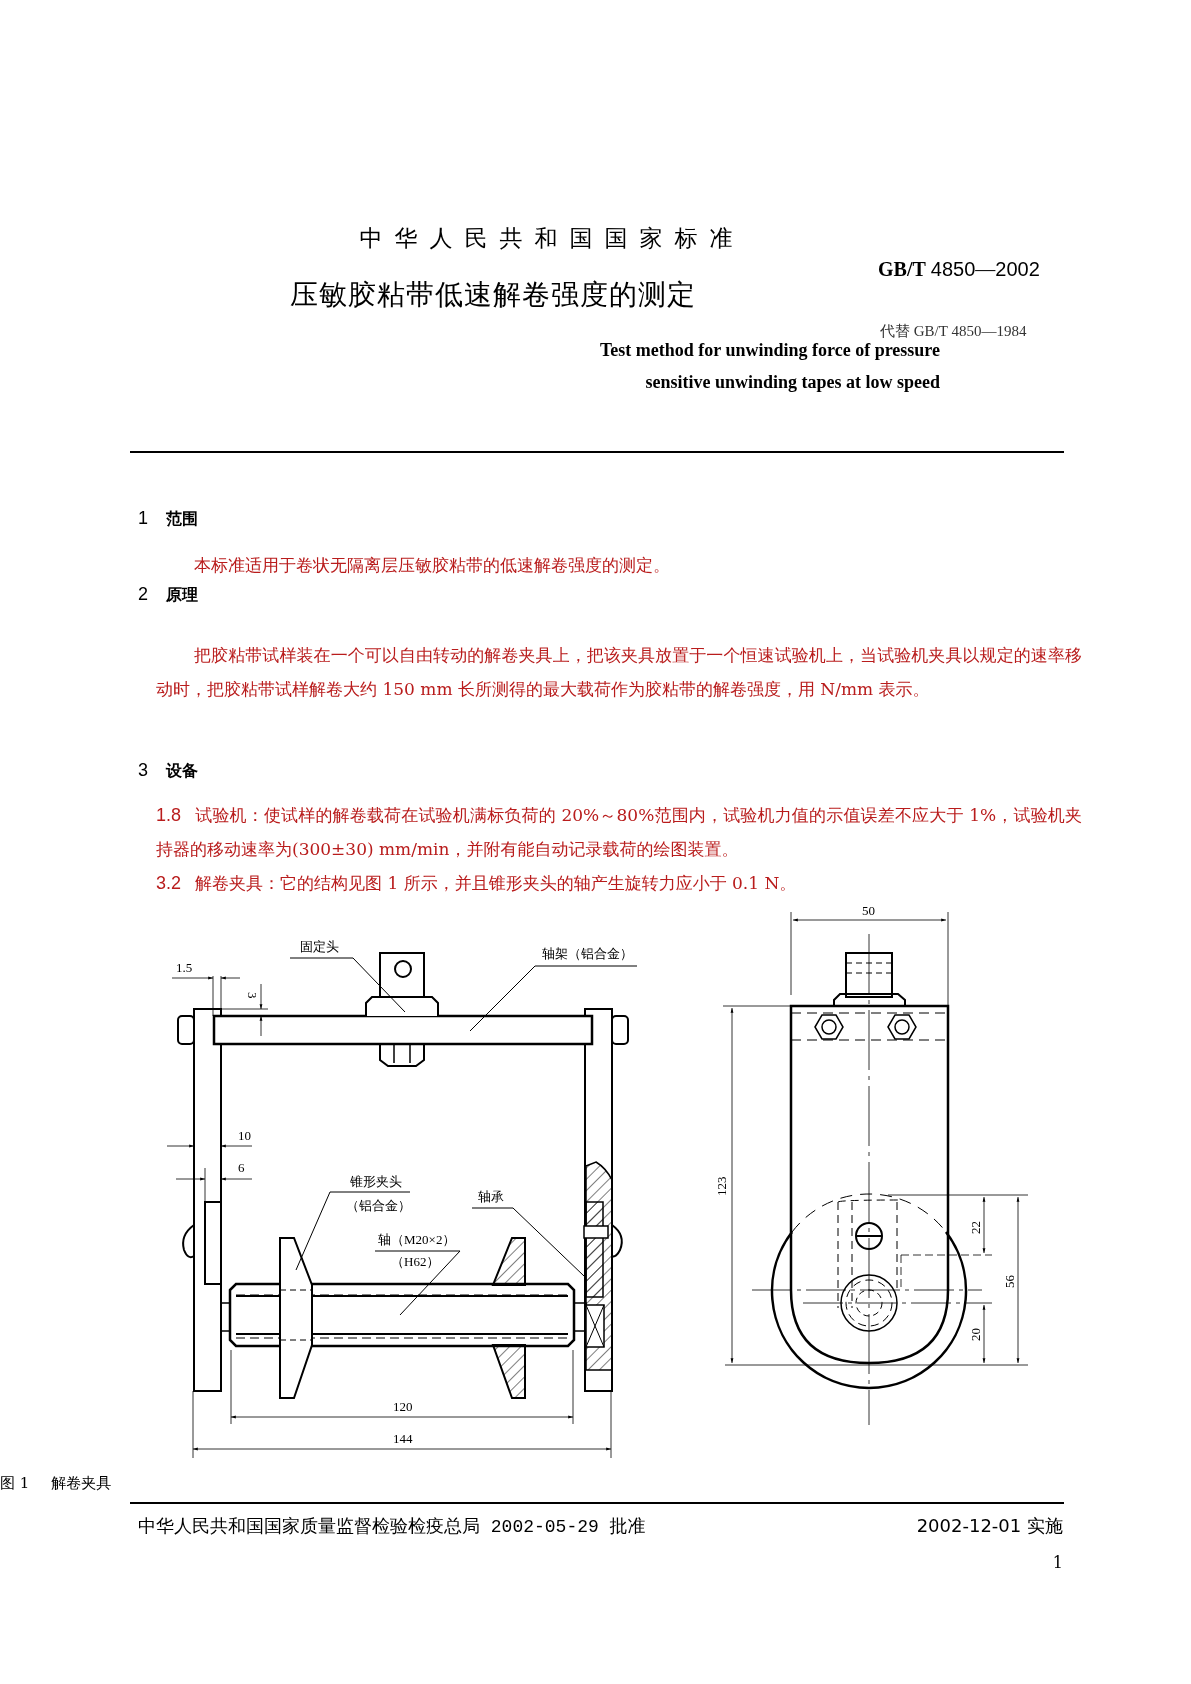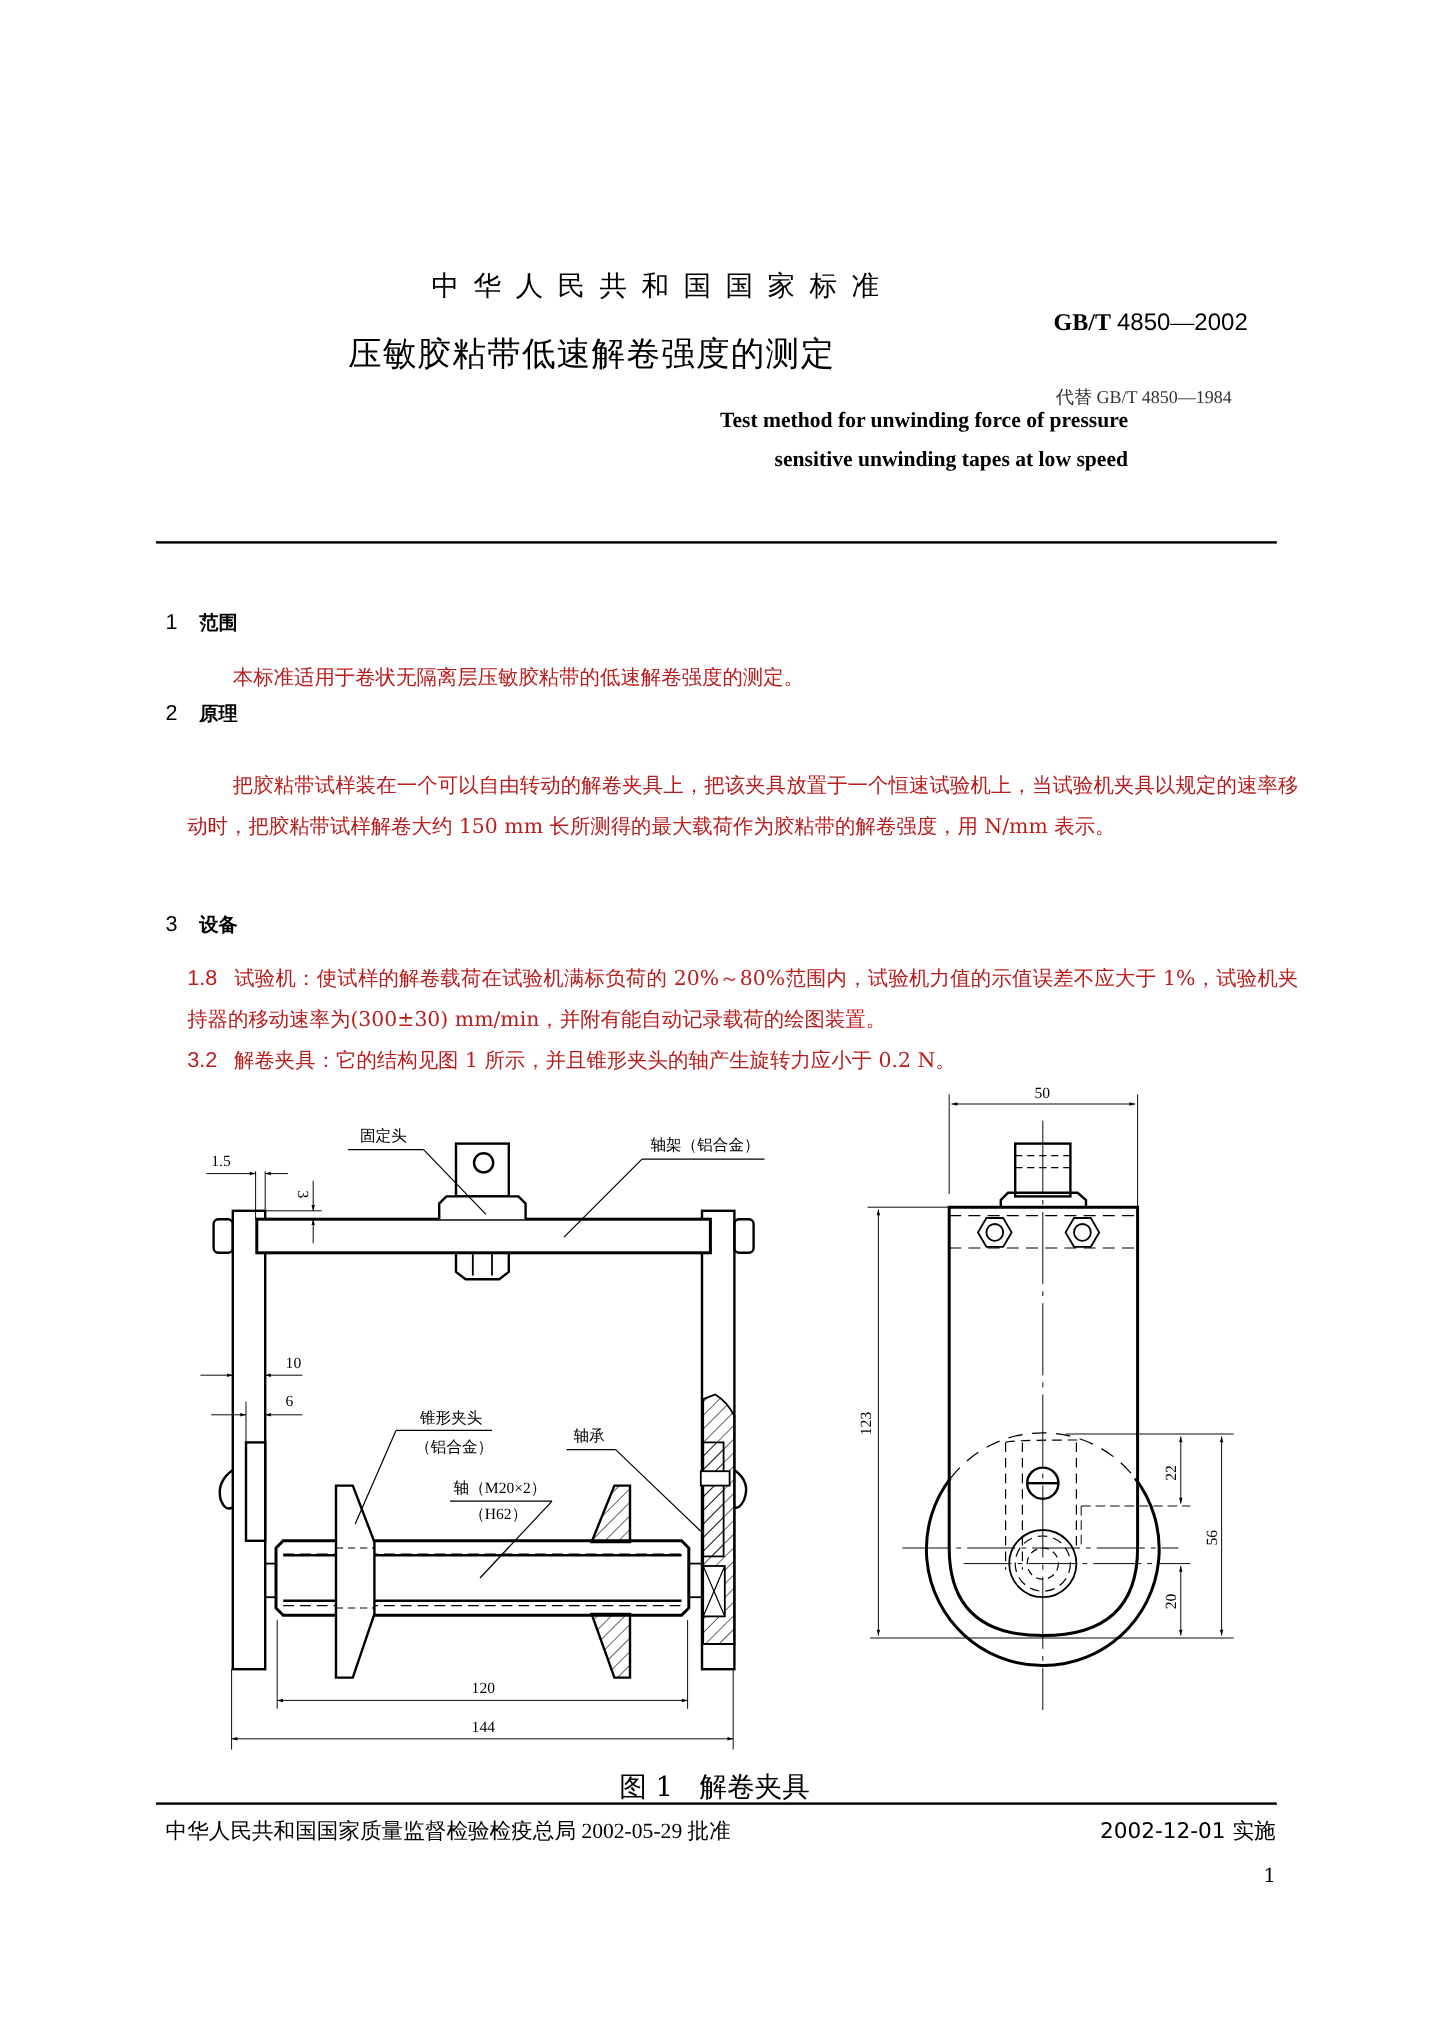--- a/index.html
+++ b/index.html
@@ -15,23 +15,23 @@
   .gbcode { left:878px; top:258px; font-size:20px; font-family:"Liberation Serif", serif; }
   .gbcode b { font-weight:bold; }
   .gbcode .num { font-family:"Liberation Sans", sans-serif; }
   .replace { left:880px; top:322px; font-size:15px; color:#333; font-family:"Liberation Serif", serif; }
   .rule { left:130px; width:934px; border-top:2px solid #000; height:0; }
   .sec { left:138px; font-family:"DejaVu Sans", sans-serif; font-size:16px; font-weight:bold; }
   .sec .n { font-weight:normal; margin-right:18px; font-family:"Liberation Sans", sans-serif; font-size:18px; }
   .para { left:156px; width:926px; font-size:17px; line-height:34px; text-align:justify; color:#b91c1c; }
   .para.indent { text-indent:38px; }
   .para .clnum { font-family:"Liberation Sans", sans-serif; font-size:18px; margin-right:14px; }
-  .caption { left:0; width:1191px; text-align:center; top:1474px; font-size:23px; }
+  .caption { left:0; width:1191px; top:1474px; font-size:15px; }
   .caption .sp { display:inline-block; width:22px; }
-  .foot-left { left:138px; top:1514px; font-family:Liberation Serif, serif; font-size:18px; }
+  .foot-left { left:138px; top:1514px; font-family:Liberation Mono, monospace; font-size:18px; }
   .foot-right { right:128px; top:1514px; font-family:"DejaVu Sans", sans-serif; font-size:18px; }
   .pageno { right:128px; top:1553px; font-size:16px; }
   svg text { font-family:"Liberation Serif", serif; }
 </style>
 </head>
 <body>
 
 <div class="abs org"><span>中华人民共和国国家标准</span></div>
 
 <div class="abs gbcode">
@@ -55,21 +55,21 @@
 </div>
 <div class="abs para indent" style="top:638px;">把胶粘带试样装在一个可以自由转动的解卷夹具上，把该夹具放置于一个恒速试验机上，当试验机夹具以规定的速率移动时，把胶粘带试样解卷大约 150 mm 长所测得的最大载荷作为胶粘带的解卷强度，用 N/mm 表示。</div>
 
 <div class="abs sec" style="top:760px;">
   <span class="n">3</span><span>设备</span>
 </div>
 <div class="abs para" style="top:798px;">
   <span class="clnum">1.8</span><span>试验机：使试样的解卷载荷在试验机满标负荷的 20%～80%范围内，试验机力值的示值误差不应大于 1%，试验机夹持器的移动速率为(300±30) mm/min，并附有能自动记录载荷的绘图装置。</span>
 </div>
 <div class="abs para" style="top:866px;">
-  <span class="clnum">3.2</span><span>解卷夹具：它的结构见图 1 所示，并且锥形夹头的轴产生旋转力应小于 0.2 N。</span>
+  <span class="clnum">3.2</span><span>解卷夹具：它的结构见图 1 所示，并且锥形夹头的轴产生旋转力应小于 0.1 N。</span>
 </div>
 
 <svg class="abs" style="left:0;top:0;" width="1191" height="1684">
   <defs>
     <marker id="arr" viewBox="0 0 10 10" refX="10" refY="5" markerWidth="8" markerHeight="6" orient="auto-start-reverse">
       <path d="M0,2 L10,5 L0,8 z" fill="#000"></path>
     </marker>
     <pattern id="hatch" width="8" height="8" patternUnits="userSpaceOnUse" patternTransform="rotate(45)">
       <line x1="0" y1="0" x2="0" y2="8" stroke="#000" stroke-width="1"></line>
     </pattern>

